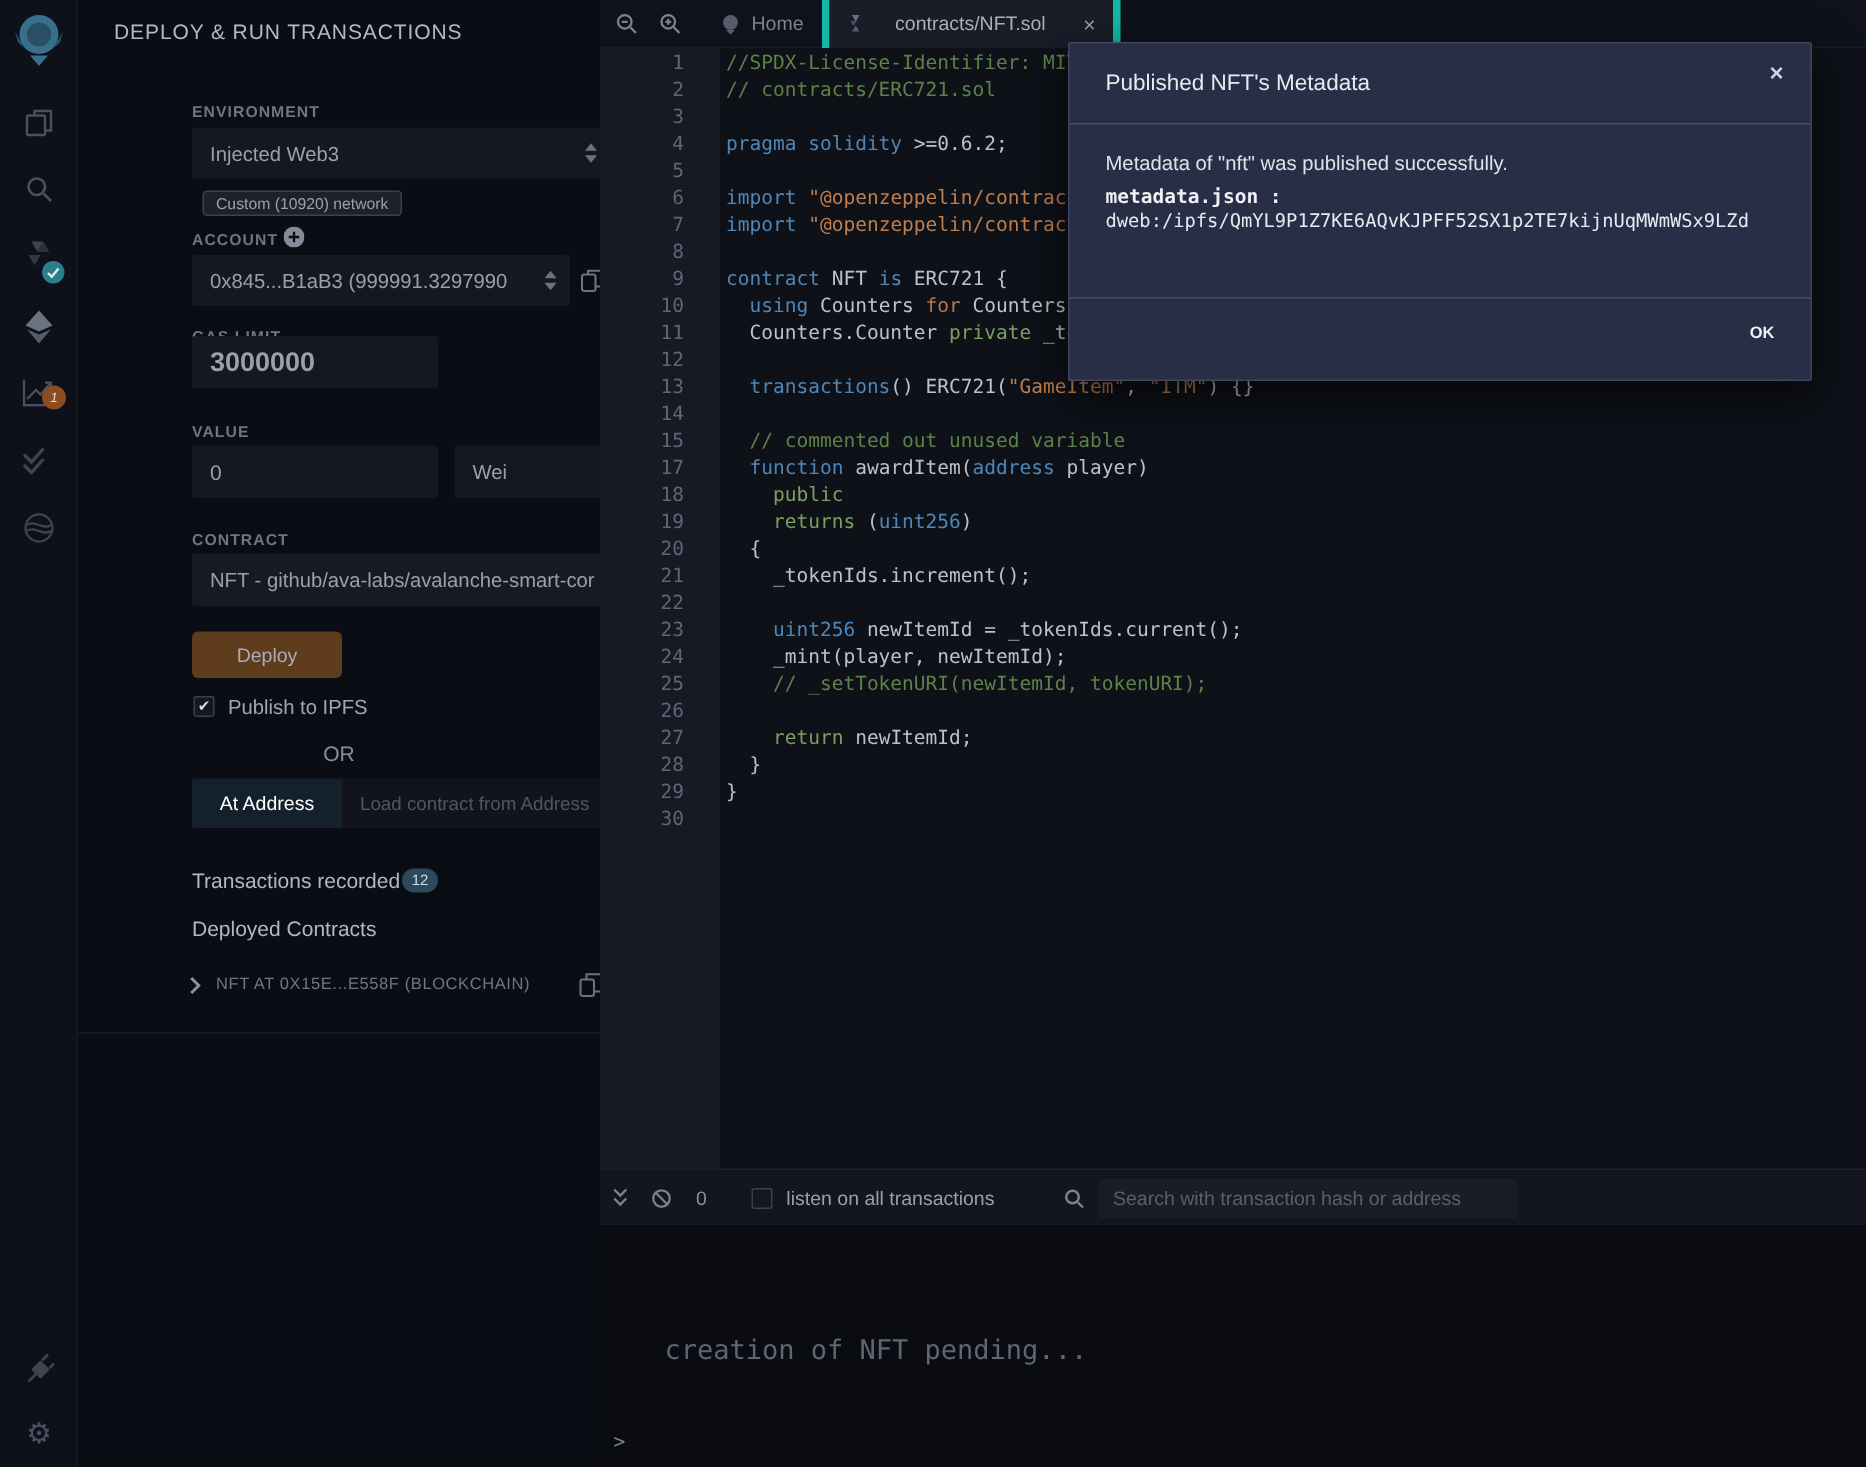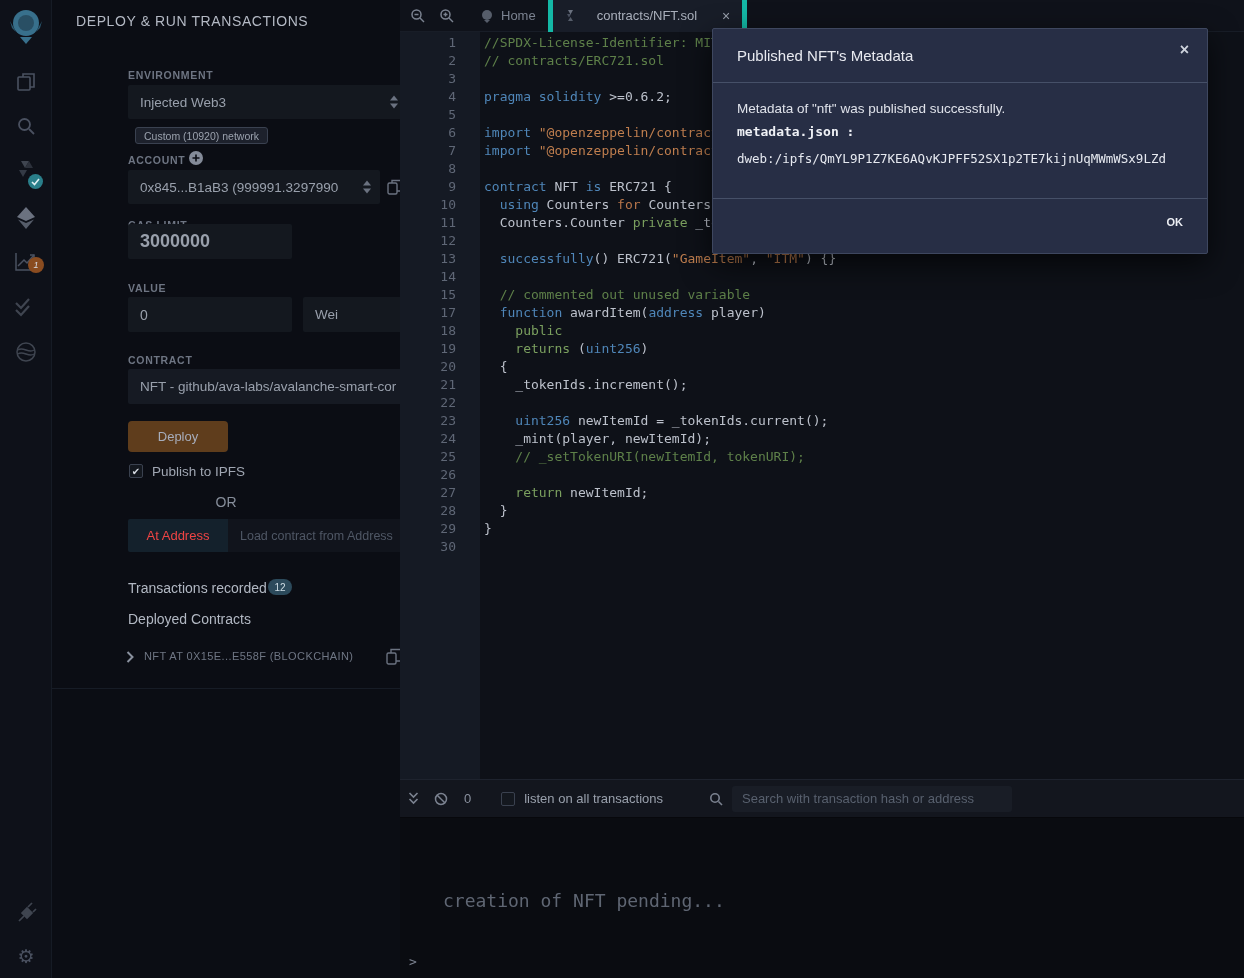--- a/index.html
+++ b/index.html
@@ -35,21 +35,21 @@
               font-size:10.5px; color:#9aa1ad; display:flex; align-items:center; }
   .deploy-btn { position:absolute; left:76px; top:421px; width:100px; height:31px;
                 background:#5f3d1c; border:none; border-radius:4px; color:#a7adbb;
                 font-size:13px; font-family:inherit; cursor:pointer; }
   .chkbox { position:absolute; width:14px; height:14px; border-radius:2px;
             border:1px solid #3a414f; background:#14181f; display:flex; align-items:center;
             justify-content:center; font-size:10px; color:#d7dbe2; cursor:pointer; }
   .or-label { position:absolute; left:0; top:494px; width:348px; text-align:center;
               font-size:14px; color:#878e9b; }
   .ataddr-btn { position:absolute; left:76px; top:519px; width:100px; height:33px;
-                background:#14212c; border:none; border-radius:2px 0 0 2px; color:#ef4444;
+                background:#14212c; border:none; border-radius:2px 0 0 2px; color:#ffffff;
                 font-size:13px; font-family:inherit; cursor:pointer; }
   .ataddr-input { position:absolute; left:176px; top:519px; width:198px; height:33px;
                   background:#11141c; border:none; border-radius:0 2px 2px 0; color:#9aa1ad;
                   padding:0 12px; font-size:12.5px; font-family:inherit; }
   .ataddr-input::placeholder { color:#4f5765; }
   .tx-row { position:absolute; left:76px; top:579px; width:300px; height:18px; }
   .tx-label { font-size:14px; color:#b2b8c3; }
   .tx-badge { position:absolute; left:140px; top:0px; min-width:24px; height:16px;
               background:#2c4a5c; border-radius:8px; color:#cfdde6; font-size:10px;
               display:inline-flex; align-items:center; justify-content:center; padding:0 6px; }
@@ -98,21 +98,21 @@
            background:#272e45; border:1px solid #3e475f; border-radius:2px;
            box-shadow:0 10px 30px rgba(0,0,0,.65); }
   .modal-header { position:relative; height:54px; border-bottom:1px solid rgba(130,142,170,.35);
                   display:flex; align-items:center; padding:0 24px; }
   .modal-title { font-size:15px; color:#e8eaf0; font-weight:500; }
   .modal-close { position:absolute; right:18px; top:12px; font-size:16px; color:#ced3dd;
                  cursor:pointer; font-weight:bold; }
   .modal-body { height:116px; padding:18px 24px 0 24px; border-bottom:1px solid rgba(130,142,170,.35); }
   .modal-msg { font-size:13.5px; color:#dfe2ea; margin-bottom:8px; }
   .modal-file { font-family:"DejaVu Sans Mono", monospace; font-weight:bold; font-size:13px;
-                color:#eef0f5; margin-bottom:12px; }
+                color:#eef0f5; margin-bottom:0; }
   .modal-url { font-family:"DejaVu Sans Mono", monospace; font-size:12.5px; color:#e6e9f0; }
   .modal-footer { position:relative; height:54px; }
   .modal-ok { position:absolute; right:24px; top:17px; font-size:11px; font-weight:bold;
               color:#eef0f5; cursor:pointer; background:none; border:none; font-family:inherit; }
 
   svg { display:block; }
 </style>
 </head>
 <body>
 
@@ -399,21 +399,21 @@
           <div class="code-line">
             <span class="ln">11</span>
             <span class="ct"><span class="tk-d">  Counters.Counter </span><span class="tk-g">private</span><span class="tk-d"> _toke</span></span>
           </div>
           <div class="code-line">
             <span class="ln">12</span>
             <span class="ct"></span>
           </div>
           <div class="code-line">
             <span class="ln">13</span>
-            <span class="ct"><span class="tk-k">  successfully</span><span class="tk-d">() ERC721(</span><span class="tk-s">"GameItem"</span><span class="tk-d">, </span><span class="tk-s">"ITM"</span><span class="tk-d">) {}</span></span>
+            <span class="ct"><span class="tk-k">  transactions</span><span class="tk-d">() ERC721(</span><span class="tk-s">"GameItem"</span><span class="tk-d">, </span><span class="tk-s">"ITM"</span><span class="tk-d">) {}</span></span>
           </div>
           <div class="code-line">
             <span class="ln">14</span>
             <span class="ct"></span>
           </div>
           <div class="code-line">
             <span class="ln">15</span>
             <span class="ct"><span class="tk-c">  // commented out unused variable</span></span>
           </div>
           <div class="code-line">

